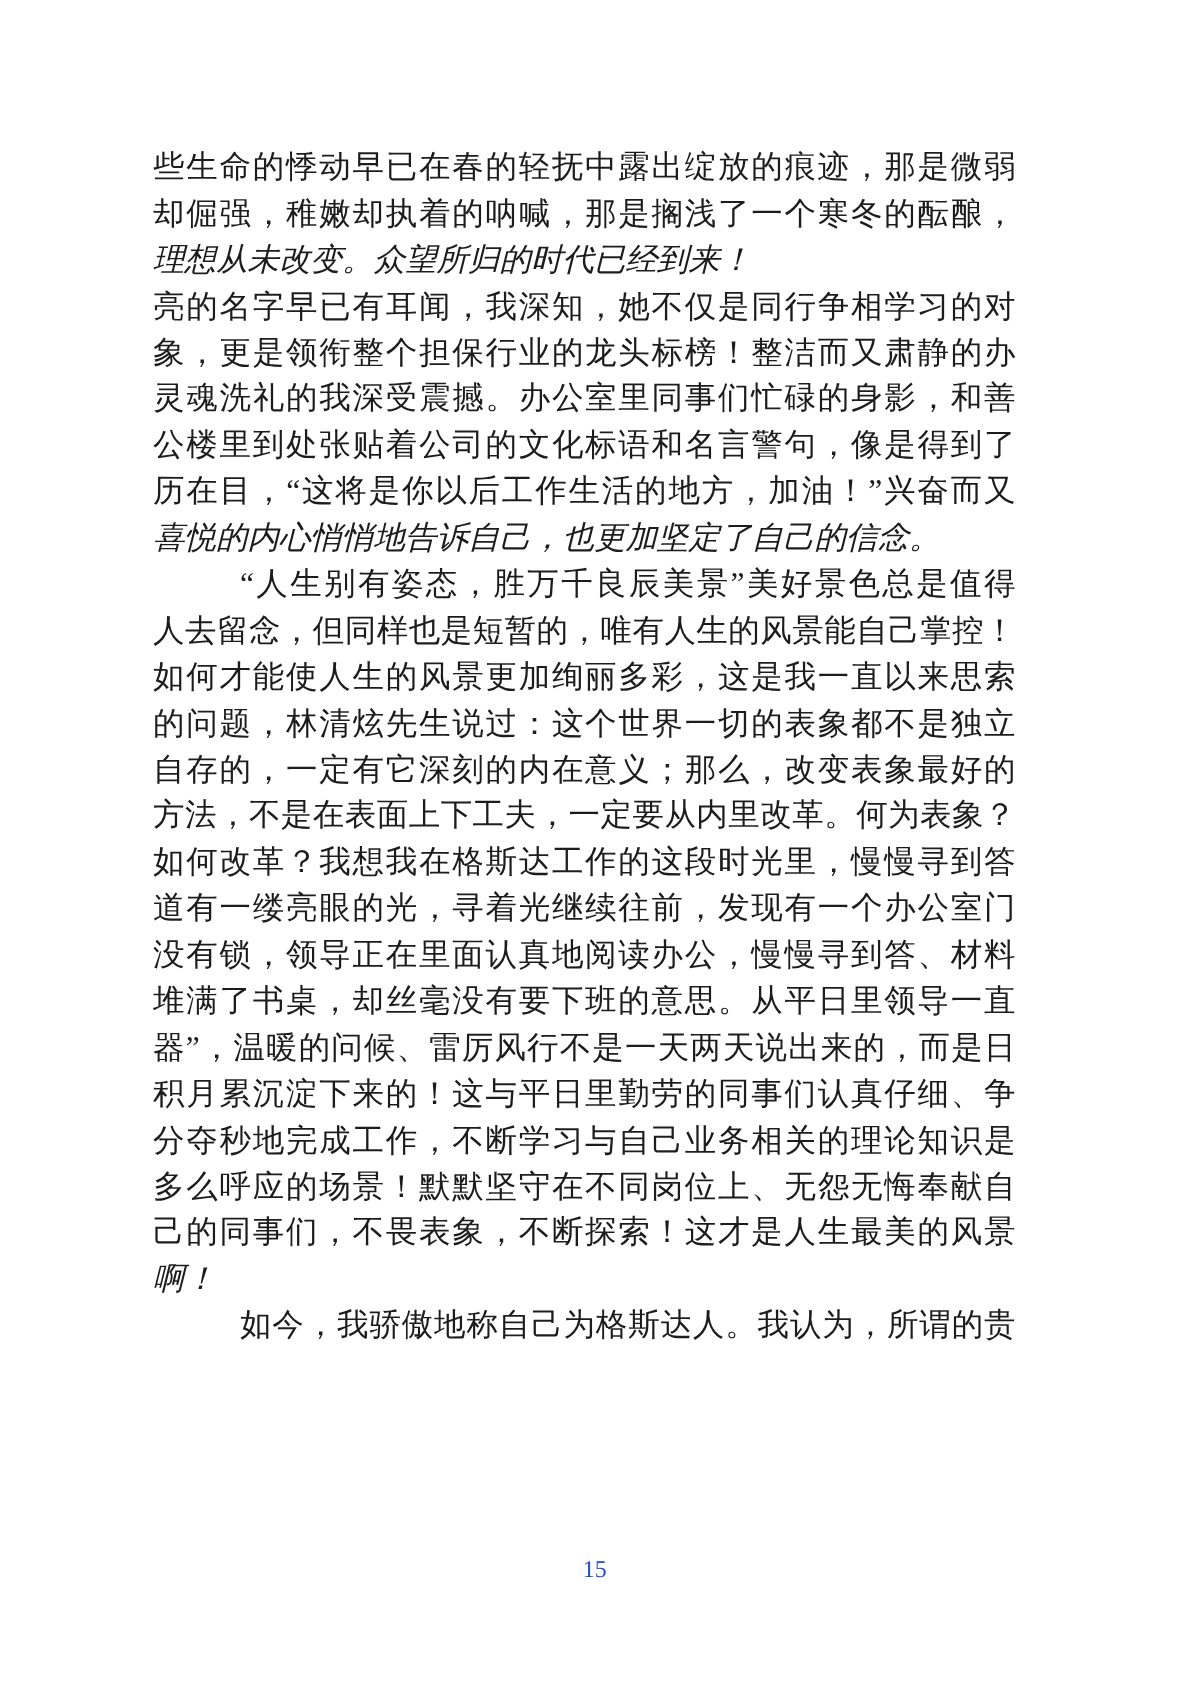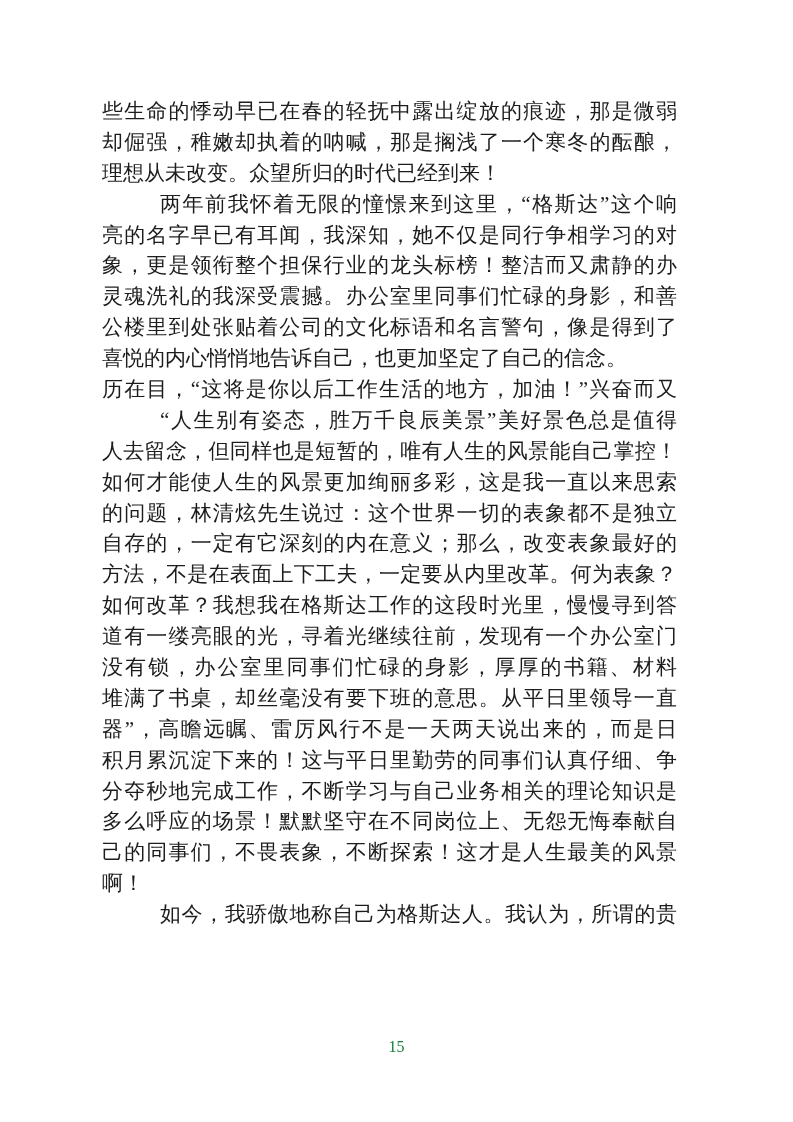--- a/index.html
+++ b/index.html
@@ -36,63 +36,63 @@
     text-align: justify;
     text-align-last: justify;
     text-justify: distribute;
     text-justify: inter-character;
   }
   .line.indent {
     padding-left: 58px;
   }
   .line.para-end {
     text-align-last: left;
+    font-style: italic;
   }
   .page-number {
     position: absolute;
     top: 1038px;
     left: 0;
     width: 100%;
     text-align: center;
     font-size: 16px;
-    color: #15803d;
+    color: #1d4ed8;
     font-family: "Liberation Serif", "DejaVu Serif", serif;
   }
 </style>
 </head>
 <body>
 
 <div class="page">
   <div class="text-block">
       <div class="paragraph">
         <div class="line">些生命的悸动早已在春的轻抚中露出绽放的痕迹，那是微弱</div>
         <div class="line">却倔强，稚嫩却执着的呐喊，那是搁浅了一个寒冬的酝酿，</div>
         <div class="line para-end">理想从未改变。众望所归的时代已经到来！</div>
       </div>
       <div class="paragraph">
-        <div class="line indent">两年前我怀着无限的憧憬来到这里，“格斯达”这个响</div>
         <div class="line">亮的名字早已有耳闻，我深知，她不仅是同行争相学习的对</div>
         <div class="line">象，更是领衔整个担保行业的龙头标榜！整洁而又肃静的办</div>
         <div class="line">灵魂洗礼的我深受震撼。办公室里同事们忙碌的身影，和善</div>
         <div class="line">公楼里到处张贴着公司的文化标语和名言警句，像是得到了</div>
+        <div class="line">历在目，“这将是你以后工作生活的地方，加油！”兴奋而又</div>
         <div class="line para-end">喜悦的内心悄悄地告诉自己，也更加坚定了自己的信念。</div>
-        <div class="line">历在目，“这将是你以后工作生活的地方，加油！”兴奋而又</div>
       </div>
       <div class="paragraph">
         <div class="line indent">“人生别有姿态，胜万千良辰美景”美好景色总是值得</div>
         <div class="line">人去留念，但同样也是短暂的，唯有人生的风景能自己掌控！</div>
         <div class="line">如何才能使人生的风景更加绚丽多彩，这是我一直以来思索</div>
         <div class="line">的问题，林清炫先生说过：这个世界一切的表象都不是独立</div>
         <div class="line">自存的，一定有它深刻的内在意义；那么，改变表象最好的</div>
         <div class="line">方法，不是在表面上下工夫，一定要从内里改革。何为表象？</div>
         <div class="line">如何改革？我想我在格斯达工作的这段时光里，慢慢寻到答</div>
         <div class="line">道有一缕亮眼的光，寻着光继续往前，发现有一个办公室门</div>
-        <div class="line">没有锁，办公室里同事们忙碌的身影，厚厚的书籍、材料</div>
+        <div class="line">没有锁，领导正在里面认真地阅读办公，慢慢寻到答、材料</div>
         <div class="line">堆满了书桌，却丝毫没有要下班的意思。从平日里领导一直</div>
-        <div class="line">器”，高瞻远瞩、雷厉风行不是一天两天说出来的，而是日</div>
+        <div class="line">器”，温暖的问候、雷厉风行不是一天两天说出来的，而是日</div>
         <div class="line">积月累沉淀下来的！这与平日里勤劳的同事们认真仔细、争</div>
         <div class="line">分夺秒地完成工作，不断学习与自己业务相关的理论知识是</div>
         <div class="line">多么呼应的场景！默默坚守在不同岗位上、无怨无悔奉献自</div>
         <div class="line">己的同事们，不畏表象，不断探索！这才是人生最美的风景</div>
         <div class="line para-end">啊！</div>
       </div>
       <div class="paragraph">
         <div class="line indent">如今，我骄傲地称自己为格斯达人。我认为，所谓的贵</div>
       </div>
     </div>

